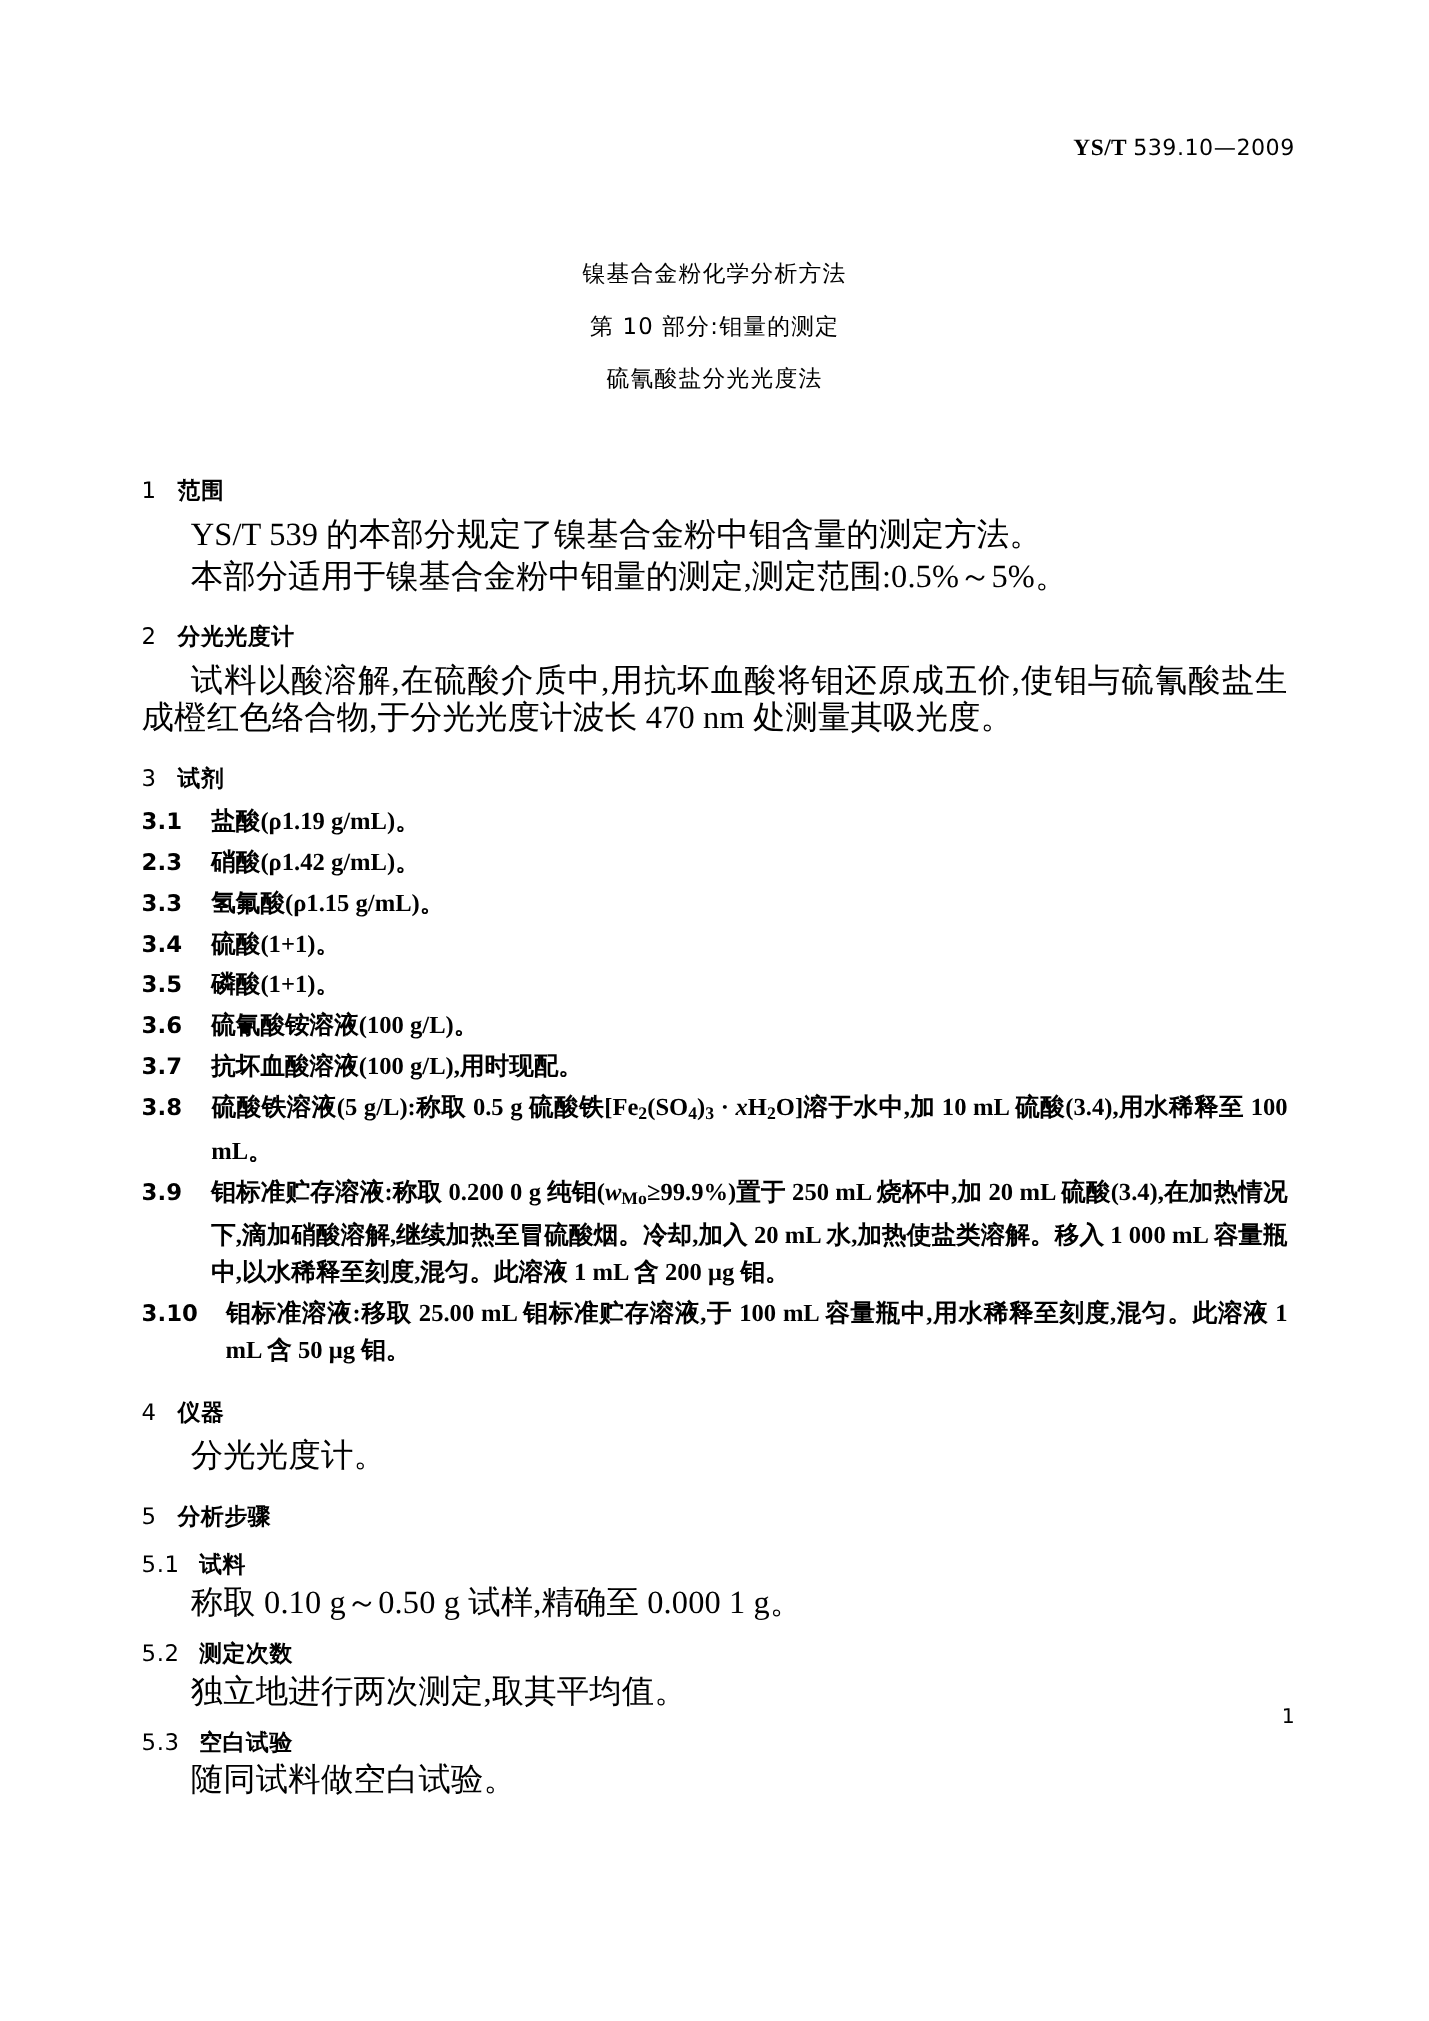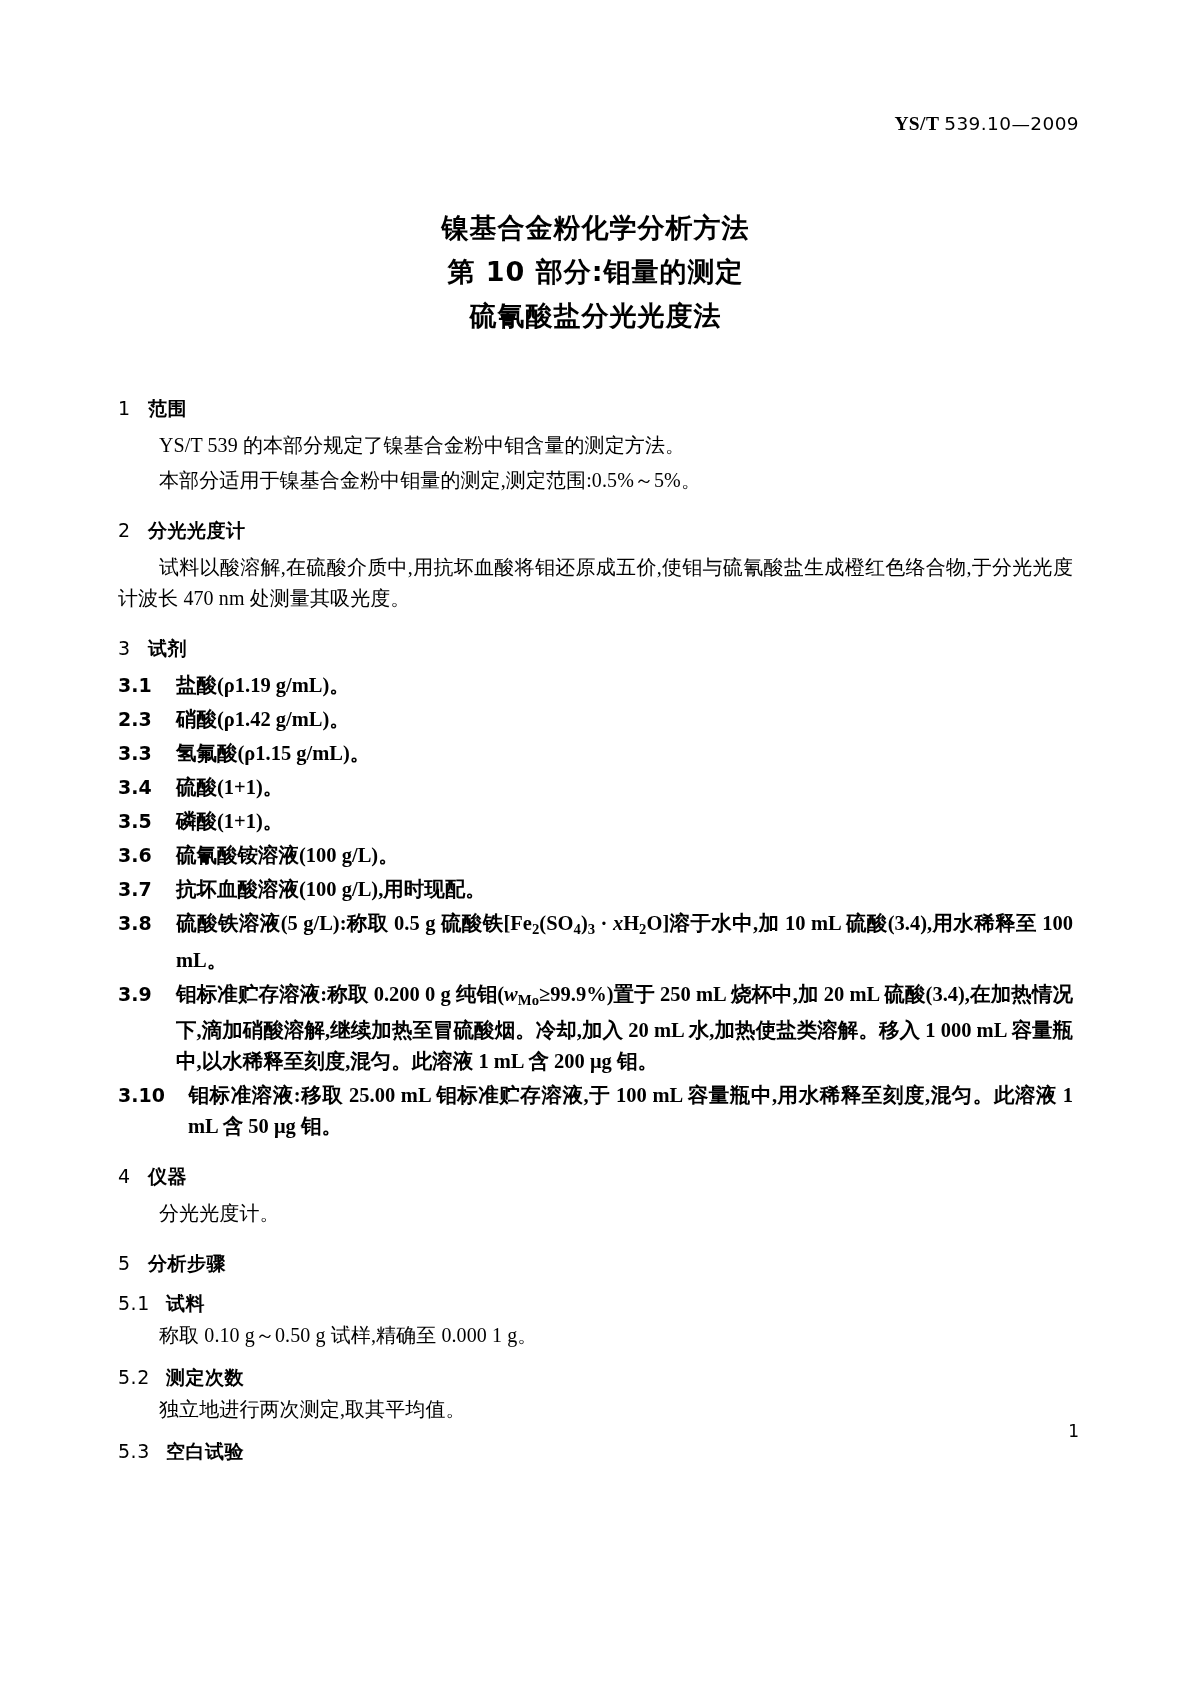--- a/index.html
+++ b/index.html
@@ -39,22 +39,22 @@
   
   .title-block {
     position: absolute;
     top: 206px;
     left: 0;
     width: 1191px;
     text-align: center;
   }
   .title-line {
     font-family: "DejaVu Sans", "Liberation Sans", sans-serif;
-    font-size: 27px;
-    font-weight: 700;
+    font-size: 19px;
+    font-weight: 400;
     line-height: 44px;
     letter-spacing: 1px;
   }
   
   .body {
     position: absolute;
     top: 374px;
     left: 118px;
     width: 955px;
   }
@@ -77,21 +77,21 @@
     margin: 14px 0 3px 0;
     letter-spacing: 0.5px;
   }
   .h2 .num {
     font-weight: 400;
     display: inline-block;
     min-width: 48px;
   }
   p.para {
     margin: 0 0 4px 0;
-    font-size: 20px;
+    font-size: 27px;
     line-height: 31px;
     text-indent: 41px;
     text-align: justify;
     text-justify: inter-ideograph;
     letter-spacing: 0.1px;
   }
   p.item {
     margin: 0 0 3px 0;
     font-size: 20.5px;
     line-height: 31px;
@@ -203,18 +203,19 @@
     <p class="para">称取 0.10 g～0.50 g 试样,精确至 0.000 1 g。</p>
 
     <div class="h2">
       <span class="num">5.2</span><span>测定次数</span>
     </div>
     <p class="para">独立地进行两次测定,取其平均值。</p>
 
     <div class="h2">
       <span class="num">5.3</span><span>空白试验</span>
     </div>
+    <p class="para">随同试料做空白试验。</p>
 
   </div>
 
   <div class="pagenum">1</div>
 
 </div>
 
 </body></html>

